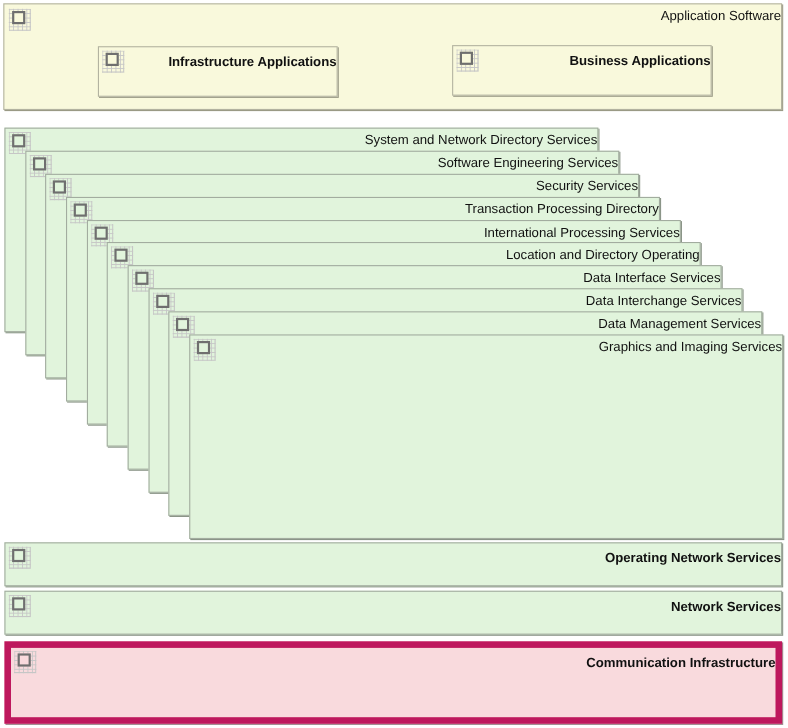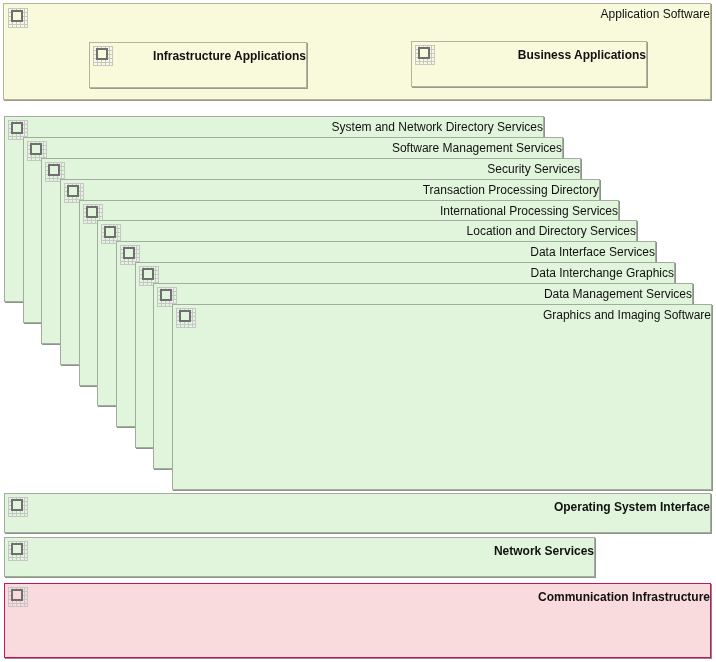--- a/index.html
+++ b/index.html
@@ -25,21 +25,21 @@
     --fill: var(--application_fill);
   }
   .stack-box, .base-green {
     background: var(--services_fill);
     border: 1px solid #a2ac9f;
     box-shadow: 1px 1px 0 #8b9588;
     --fill: var(--services_fill);
   }
   .base-pink {
     background: var(--infrastructure_fill);
-    border: 1px solid #be185d;
+    border: 6px solid #be185d;
     box-shadow: 1px 1px 0 #9b8488;
     --fill: var(--infrastructure_fill);
   }
   .box-label {
     position: absolute;
     left: 0; right: 0;
     top: 3px;
     text-align: right;
     white-space: nowrap;
     pointer-events: none;
@@ -86,69 +86,69 @@
     </div>
   </section>
 
   <section class="box stack-box" style="left:4px; top:116px; width:540px; height:186px; z-index:1;">
     <span class="icon"></span>
     <div class="box-label">System and Network Directory Services</div>
   </section>
 
   <section class="box stack-box" style="left:23px; top:137px; width:540px; height:186px; z-index:2;">
     <span class="icon"></span>
-    <div class="box-label">Software Management Services</div>
+    <div class="box-label">Software Engineering Services</div>
   </section>
 
   <section class="box stack-box" style="left:41px; top:158px; width:540px; height:186px; z-index:3;">
     <span class="icon"></span>
     <div class="box-label">Security Services</div>
   </section>
 
   <section class="box stack-box" style="left:60px; top:179px; width:540px; height:186px; z-index:4;">
     <span class="icon"></span>
     <div class="box-label">Transaction Processing Directory</div>
   </section>
 
   <section class="box stack-box" style="left:79px; top:200px; width:540px; height:186px; z-index:5;">
     <span class="icon"></span>
     <div class="box-label">International Processing Services</div>
   </section>
 
   <section class="box stack-box" style="left:97px; top:220px; width:540px; height:186px; z-index:6;">
     <span class="icon"></span>
-    <div class="box-label">Location and Directory Services</div>
+    <div class="box-label">Location and Directory Operating</div>
   </section>
 
   <section class="box stack-box" style="left:116px; top:241px; width:540px; height:186px; z-index:7;">
     <span class="icon"></span>
     <div class="box-label">Data Interface Services</div>
   </section>
 
   <section class="box stack-box" style="left:135px; top:262px; width:540px; height:186px; z-index:8;">
     <span class="icon"></span>
-    <div class="box-label">Data Interchange Graphics</div>
+    <div class="box-label">Data Interchange Services</div>
   </section>
 
   <section class="box stack-box" style="left:153px; top:283px; width:540px; height:186px; z-index:9;">
     <span class="icon"></span>
     <div class="box-label">Data Management Services</div>
   </section>
 
   <section class="box stack-box" style="left:172px; top:304px; width:540px; height:186px; z-index:10;">
     <span class="icon"></span>
-    <div class="box-label">Graphics and Imaging Software</div>
+    <div class="box-label">Graphics and Imaging Services</div>
   </section>
 
   <section class="box base base-green" style="left:4px; top:493px; width:707px; height:40px;">
     <span class="icon"></span>
-    <div class="box-label">Operating System Interface</div>
+    <div class="box-label">Operating Network Services</div>
   </section>
 
-  <section class="box base base-green" style="left:4px; top:537px; width:591px; height:40px;">
+  <section class="box base base-green" style="left:4px; top:537px; width:707px; height:40px;">
     <span class="icon"></span>
     <div class="box-label">Network Services</div>
   </section>
 
   <section class="box base base-pink" style="left:4px; top:583px; width:707px; height:75px;">
     <span class="icon"></span>
     <div class="box-label">Communication Infrastructure</div>
   </section>
 
 </div>

